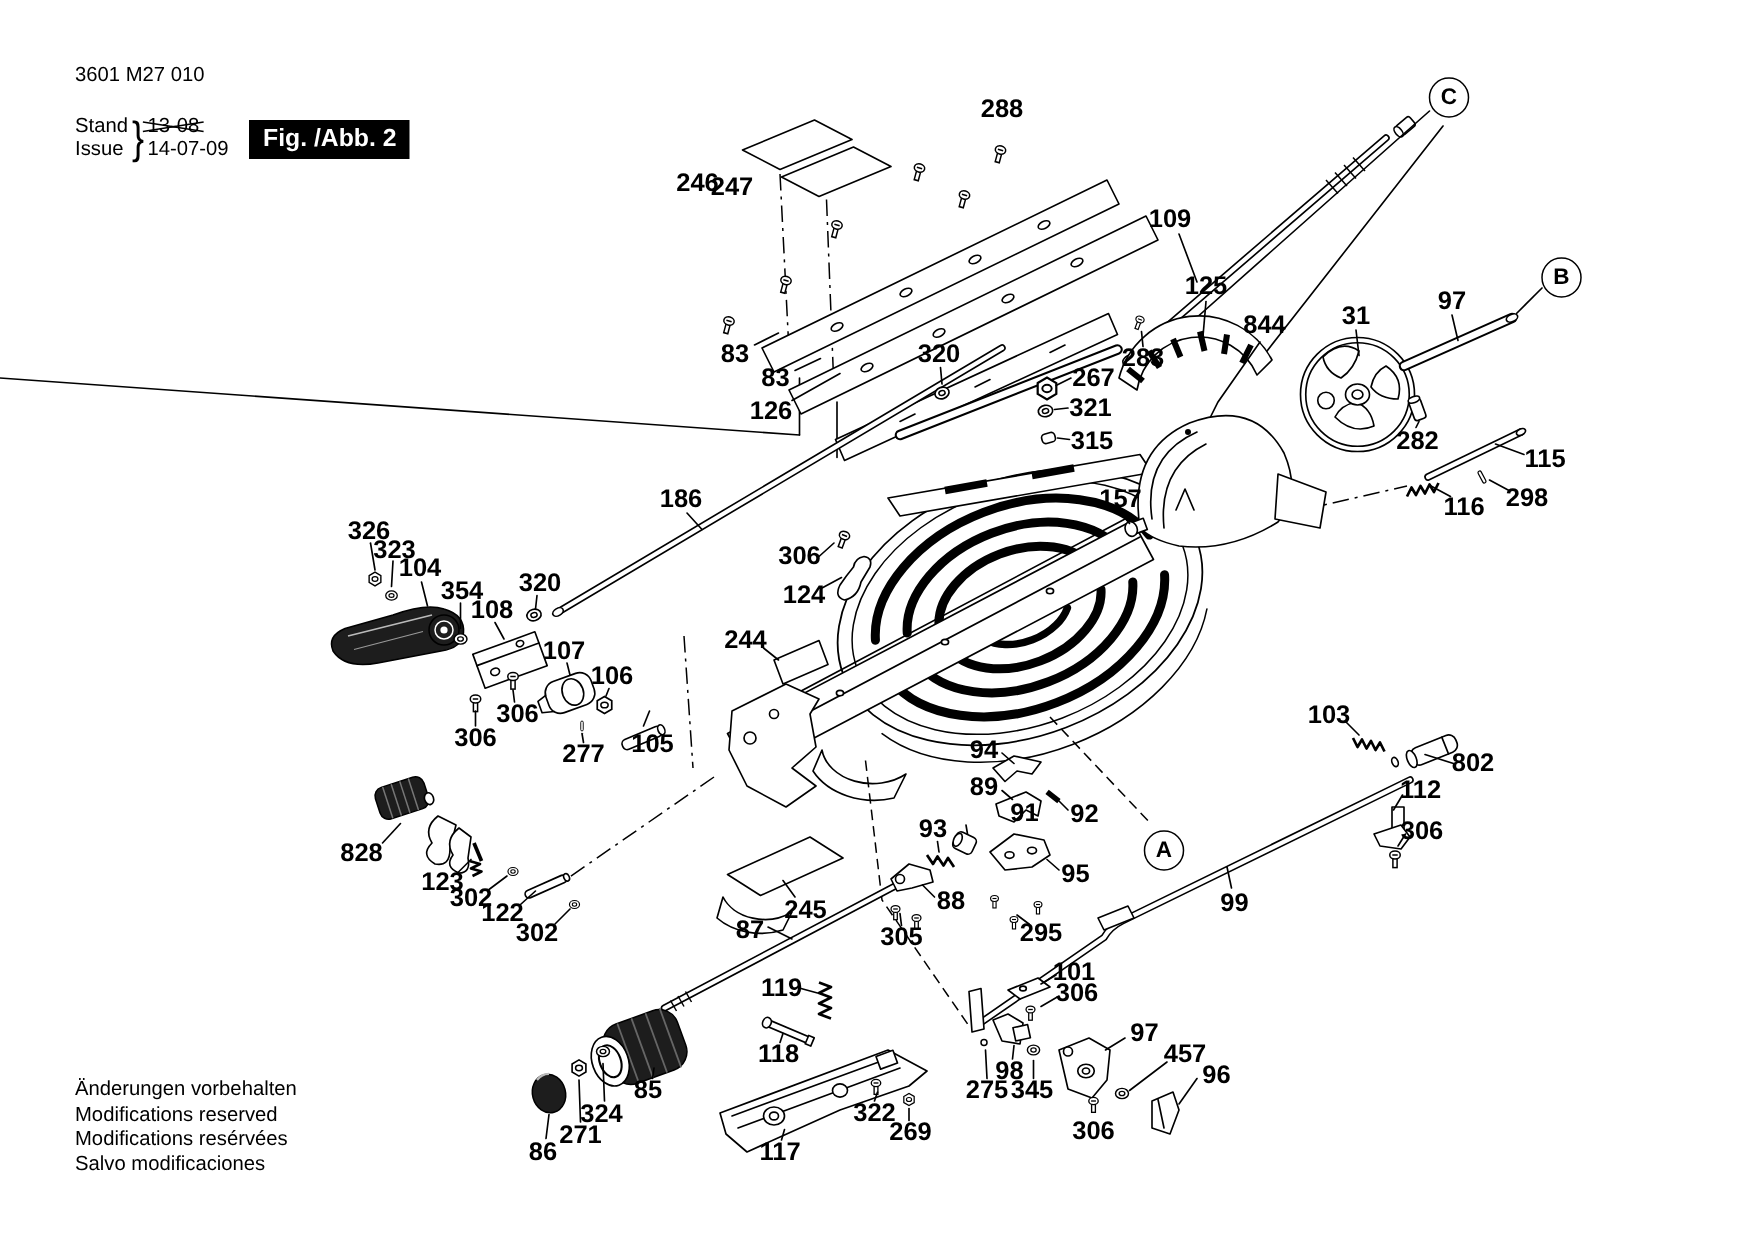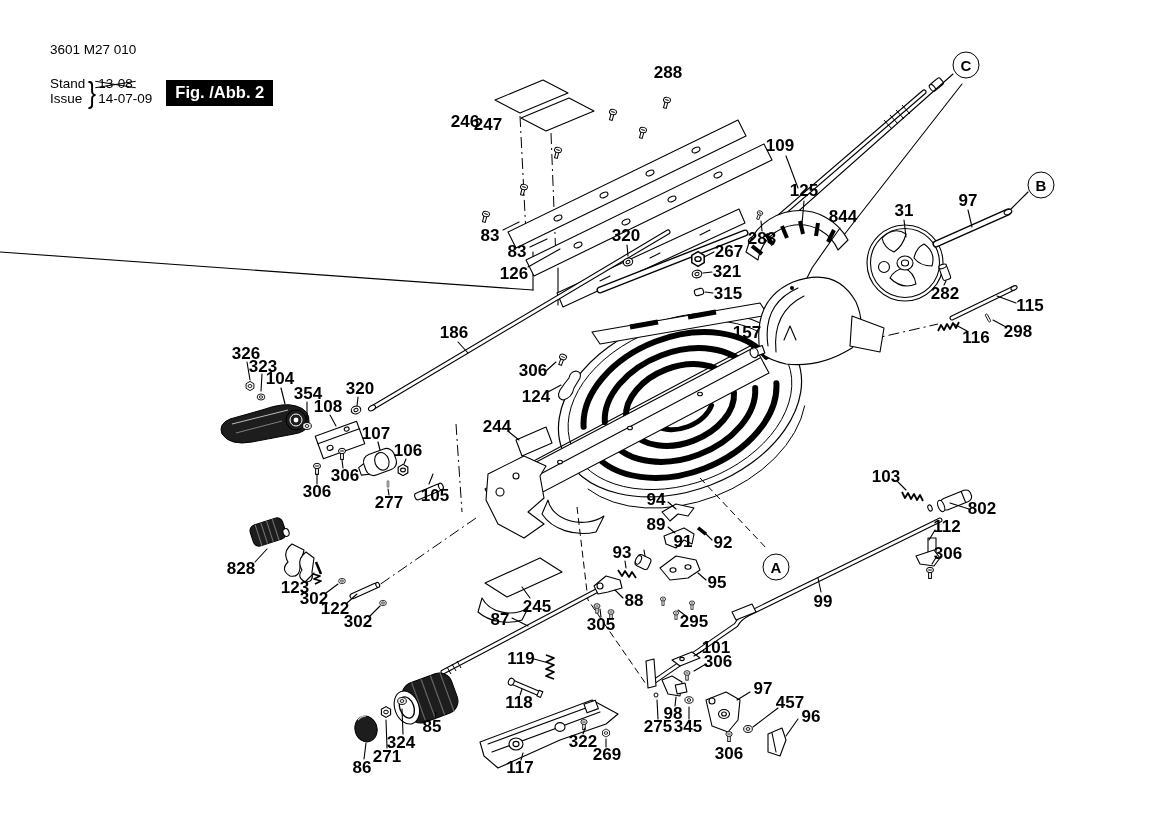--- a/index.html
+++ b/index.html
@@ -45,20 +45,26 @@
         <div class="brace">}</div>
         <div class="dates">
           <div class="struck"><i>13-08</i></div>
           <div>14-07-09</div>
         </div>
       </div>
       <span id="figbox">Fig. /Abb. 2</span>
     </div>
   </div>
 
+  <div id="footer">
+      <div>Änderungen vorbehalten</div>
+      <div>Modifications reserved</div>
+      <div>Modifications resérvées</div>
+      <div>Salvo modificaciones</div>
+    </div>
 
   <div id="callout-layer">
       <div class="callout" style="left: 668px; top: 73px;">288</div>
       <div class="callout" style="left: 465px; top: 122px;">246</div>
       <div class="callout" style="left: 488px; top: 125px;">247</div>
       <div class="callout" style="left: 780px; top: 146px;">109</div>
       <div class="callout" style="left: 804px; top: 191px;">125</div>
       <div class="callout" style="left: 843px; top: 217px;">844</div>
       <div class="callout" style="left: 904px; top: 211px;">31</div>
       <div class="callout" style="left: 968px; top: 201px;">97</div>

